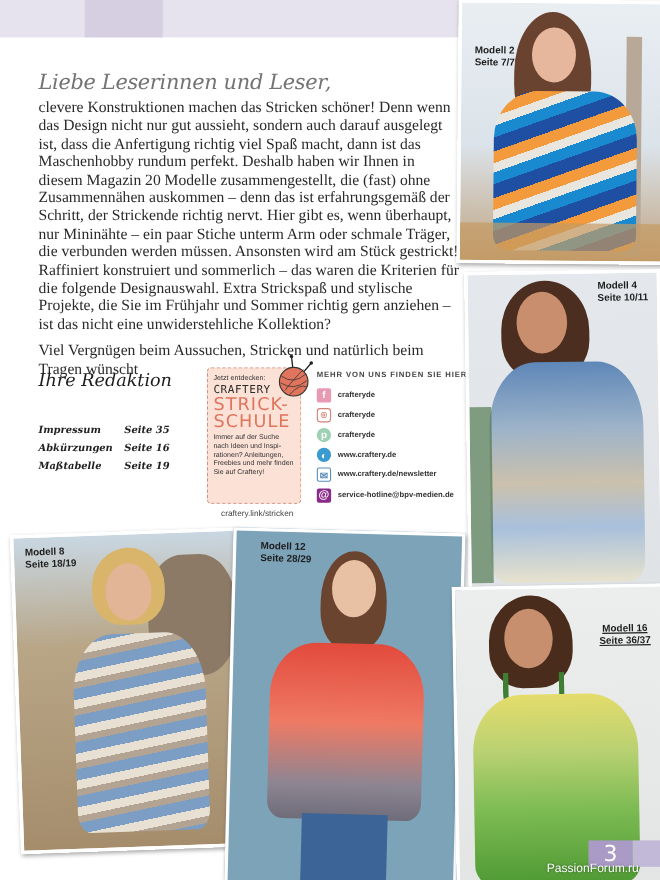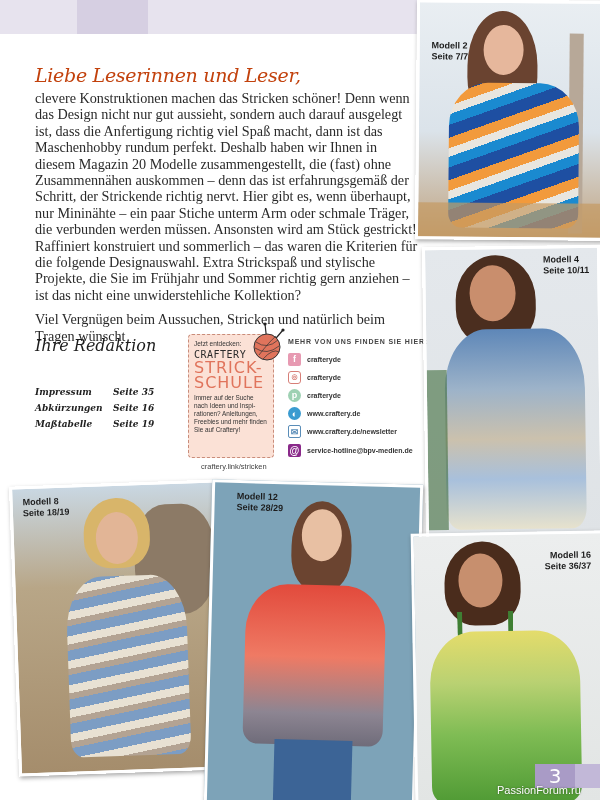--- a/index.html
+++ b/index.html
@@ -1,20 +1,20 @@
 <!DOCTYPE html>
 <html><head>
 <meta charset="utf-8">
 <style>
   html, body { margin:0; padding:0; }
   body { width:600px; height:800px; position:relative; overflow:hidden; background:#ffffff; font-family:"DejaVu Serif", serif; }
   .topbar { position:absolute; left:0; top:0; width:418px; height:34px; background:#e7e3ee; }
   .topbar-accent { position:absolute; left:77px; top:0; width:71px; height:34px; background:#d6cfe2; }
 
-  .greeting { position:absolute; left:35px; top:64px; font-family:"DejaVu Serif", serif; font-style:italic; font-size:19px; color:#c2410c; letter-spacing:-0.3px; }
+  .greeting { position:absolute; left:35px; top:64px; font-family:"DejaVu Serif", serif; font-style:italic; font-size:19px; color:#737373; letter-spacing:-0.3px; }
   .body-text { position:absolute; left:35px; top:90px; width:385px; font-family:"Liberation Serif", serif; font-size:14.2px; line-height:16.4px; color:#2a2a2a; }
   .body-text p { margin:0 0 8px 0; }
   .signoff { position:absolute; left:35px; top:336px; font-family:"DejaVu Serif", serif; font-style:italic; font-size:16px; color:#1c1c1c; }
 
   .toc { position:absolute; left:35px; top:384px; font-family:"DejaVu Serif", serif; font-style:italic; font-weight:bold; font-size:9px; color:#1f1f1f; }
   .toc-row { display:flex; height:16.2px; align-items:center; }
   .toc-label { width:78px; }
   .toc-page { width:50px; }
 
   .craftery-box { position:absolute; left:188px; top:334px; width:86px; height:124px; background:#fbe1d6; border:1.5px dashed #c98c7a; border-radius:4px; box-sizing:border-box; padding:5px 5px; font-family:"Liberation Sans", sans-serif; }
@@ -181,21 +181,21 @@
   </div>
 </div>
 
 <div class="photo p16">
   <div class="figure" style="left:0;top:0;width:187px;height:268px;">
     <div class="hair" style="left:30px;top:6px;width:76px;height:84px;background:#4a2c1c;"></div>
     <div class="head" style="left:44px;top:18px;width:44px;height:54px;background:#c78f6e;"></div>
     <div style="position:absolute;left:42px;top:76px;width:46px;height:30px;border:5px solid #3f7f33;border-top:none;border-radius:0 0 40% 40%;"></div>
     <div class="garment" style="left:14px;top:96px;width:150px;height:172px;background:linear-gradient(180deg,#e4dc6b 0%,#b9d172 30%,#7fbc54 60%,#4f9a34 100%);"></div>
   </div>
-  <div class="photo-label" style="right:10px;top:16px;text-align:right;">
+  <div class="photo-label" style="right:10px;top:32px;text-align:center;text-decoration:underline;">
     <div>Modell 16</div>
     <div>Seite 36/37</div>
   </div>
 </div>
 
 <div class="page-num">3</div>
 <div class="page-num-bar"></div>
 <div class="watermark">PassionForum.ru</div>
 
 </body></html>

